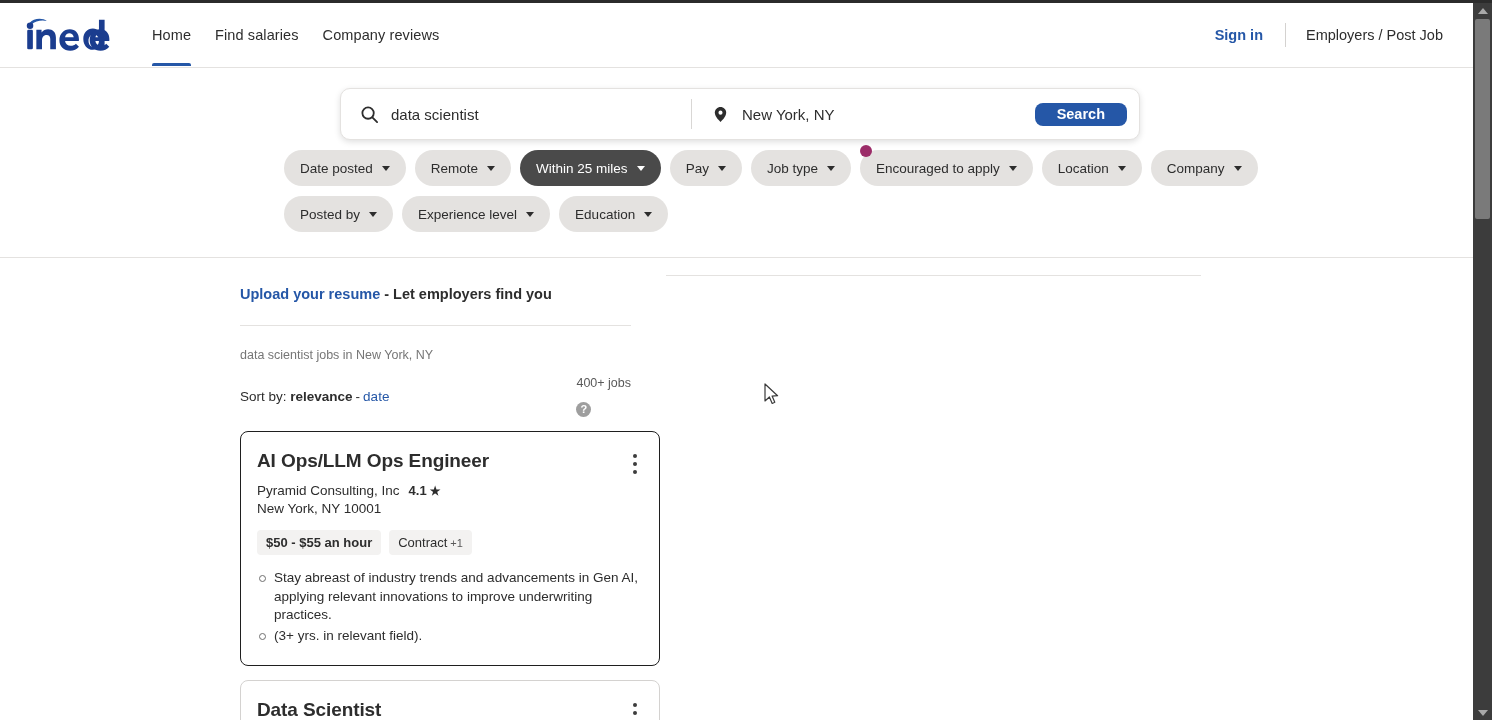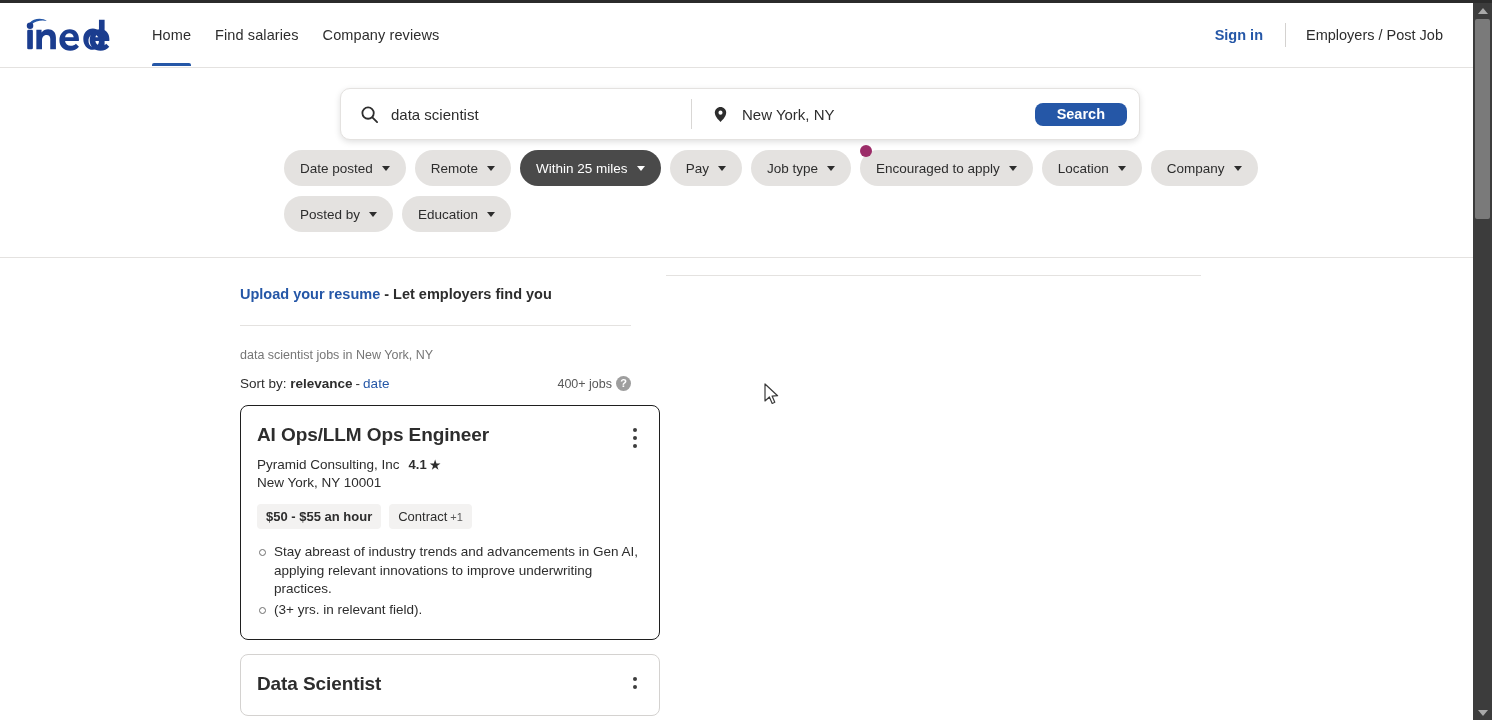--- a/index.html
+++ b/index.html
@@ -284,22 +284,23 @@
     align-items: center;
     width: 391px;
   }
   .sort-by { font-size: 13.5px; color: #2d2d2d; }
   .sort-by b { font-weight: bold; }
   .sort-dash { color: #2d2d2d; margin: 0 3px; }
   .sort-link { color: #2557a7; cursor: pointer; text-decoration: none; }
   .jobcount-wrap {
     margin-left: auto;
     display: flex;
-    align-items: center;
-    gap: 4px;
+    align-items: flex-start;
+    gap: 12px;
+    flex-direction: column;
   }
   .jobcount { font-size: 12.5px; color: #595959; }
   .help-icon {
     width: 15px; height: 15px;
     border-radius: 50%;
     background: #9e9e9e;
     color: #ffffff;
     font-size: 11px;
     font-weight: bold;
     display: flex;
@@ -569,20 +570,24 @@
         <button class="pill">
           <span>Company</span>
           <span class="caret"></span>
         </button>
 
         <button class="pill">
           <span>Posted by</span>
           <span class="caret"></span>
         </button>
 
+        <button class="pill">
+          <span>Experience level</span>
+          <span class="caret"></span>
+        </button>
 
         <button class="pill">
           <span>Education</span>
           <span class="caret"></span>
         </button>
       </div>
     </div>
 
     <div class="content">
 

